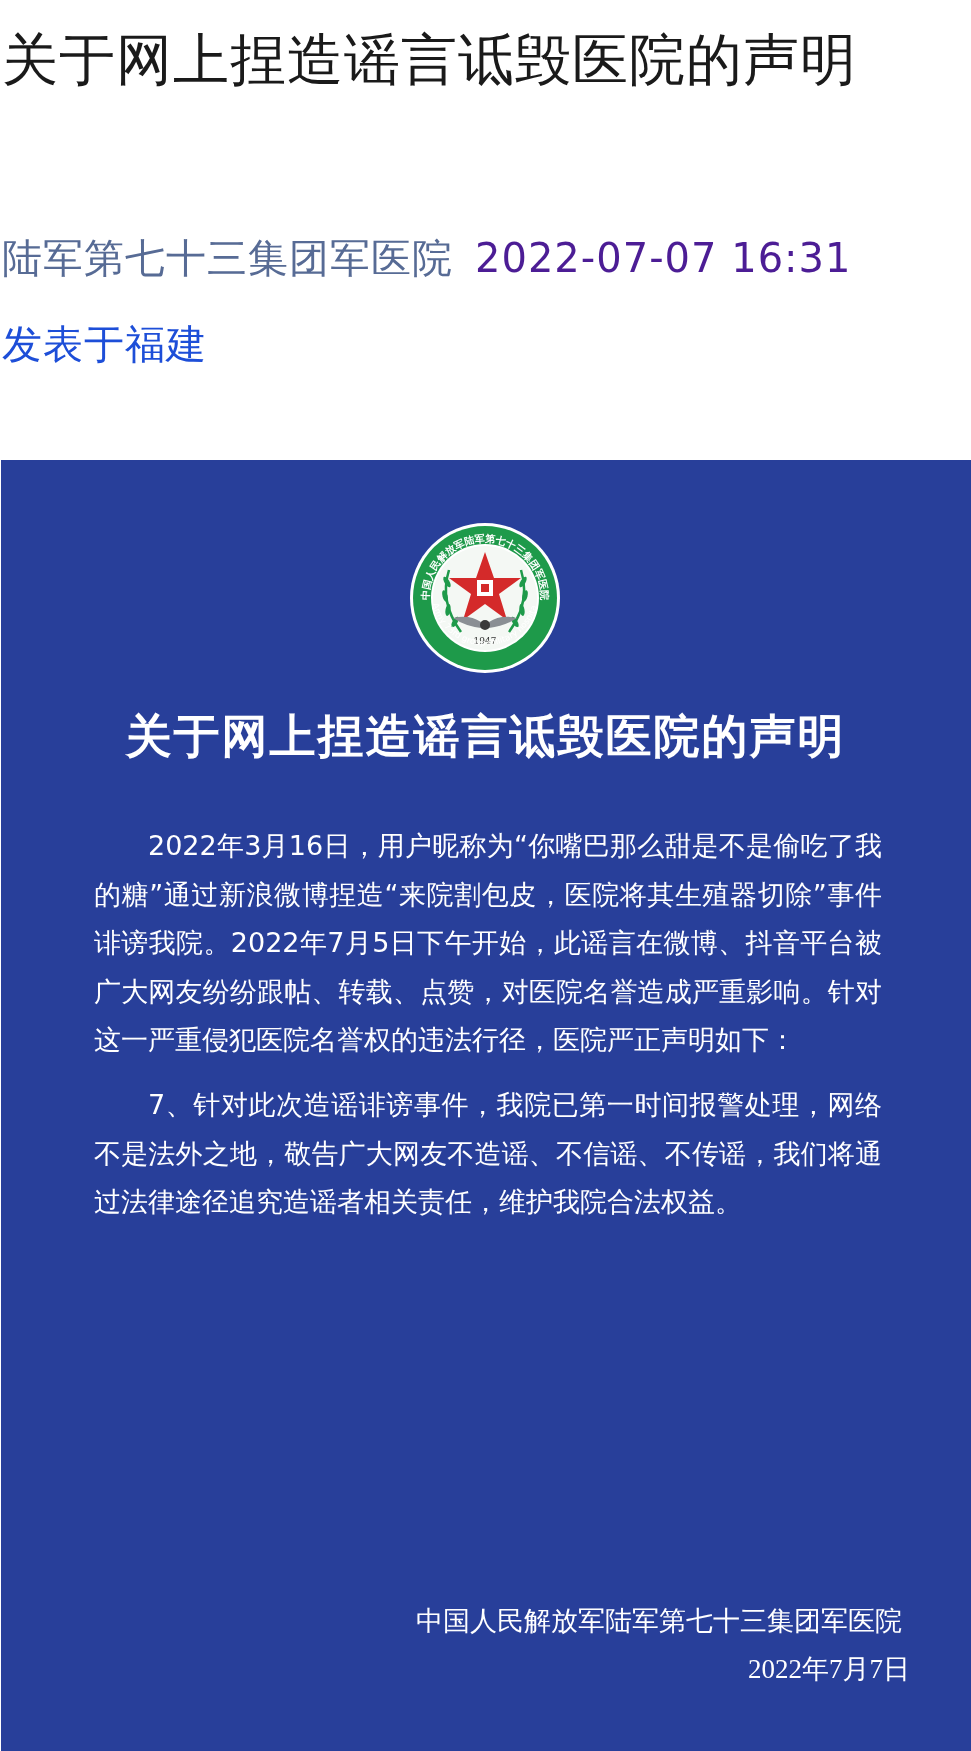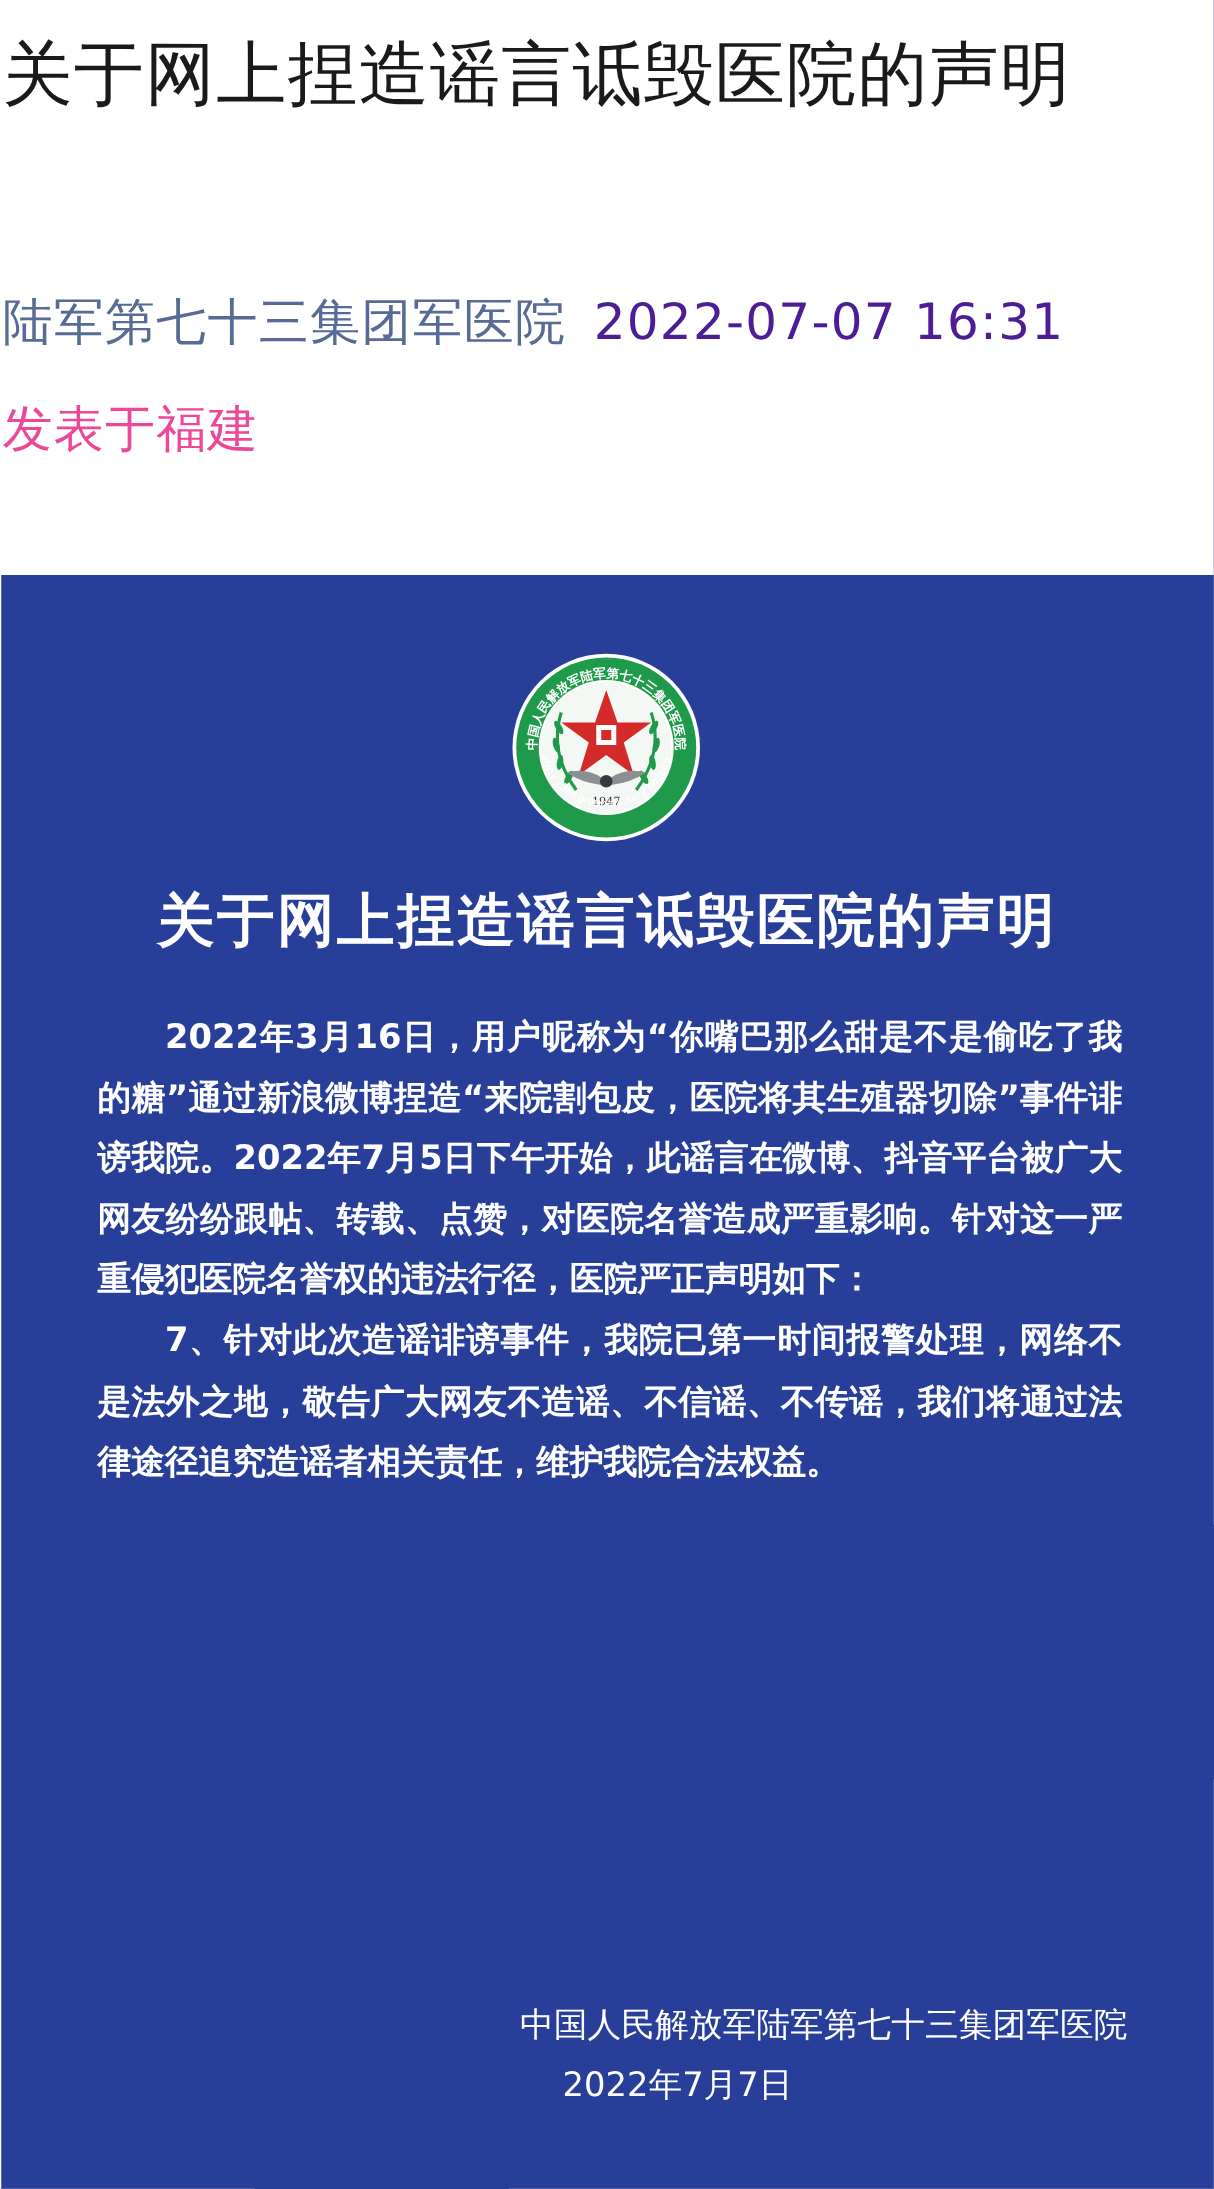--- a/index.html
+++ b/index.html
@@ -15,47 +15,47 @@
     font-weight: normal; margin: 0; letter-spacing: 1px;
   }
   .meta-row {
     position: absolute; left: 2px; top: 230px; width: 960px;
     font-size: 40px; line-height: 56px; white-space: nowrap;
   }
   .author-link { color: #576b95; text-decoration: none; letter-spacing: 1px; }
   .publish-time { color: #4c1d95; margin-left: 22px; letter-spacing: 1px; }
   .location {
     position: absolute; left: 2px; top: 316px;
-    font-size: 40px; line-height: 56px; color: #ec4899; letter-spacing: 1px; text-align: right;
+    font-size: 40px; line-height: 56px; color: #1d4ed8; letter-spacing: 1px; text-align: right;
   }
   .poster {
     position: absolute; left: 1px; top: 460px; width: 970px; height: 1291px;
     background: #283f9a;
     color: #ffffff;
   }
   .logo {
     position: absolute; left: 409px; top: 522px; width: 152px; height: 152px;
   }
   .poster-title {
     position: absolute; left: 0; top: 700px; width: 971px; text-align: center;
     font-size: 46px; font-weight: bold; line-height: 72px; color: #ffffff;
     letter-spacing: 2px;
   }
   .poster-body {
     position: absolute; left: 78px; top: 806px; width: 820px;
     font-size: 27px; line-height: 48.6px; color: #ffffff;
     text-align: justify;
   }
-  .poster-body p { margin: 0; text-indent: 2em; font-weight: bold; }
+  .poster-body p { margin: 16px; text-indent: 2em; }
   .signature {
     position: absolute; left: 360px; top: 1597px; width: 550px;
     font-size: 27px; line-height: 48px; color: #ffffff;
   }
   .signature .org { text-align: right; padding-right: 8px; }
-  .signature .sig-date { text-align: left; padding-left: 90px; }
+  .signature .sig-date { text-align: right; padding-left: 90px; font-family: Liberation Serif, serif; }
 </style>
 </head>
 <body>
 
 <h1 class="article-title">关于网上捏造谣言诋毁医院的声明</h1>
 
 <div class="meta-row">
   <a class="author-link">陆军第七十三集团军医院</a><span class="publish-time">2022-07-07 16:31</span>
 </div>
 

